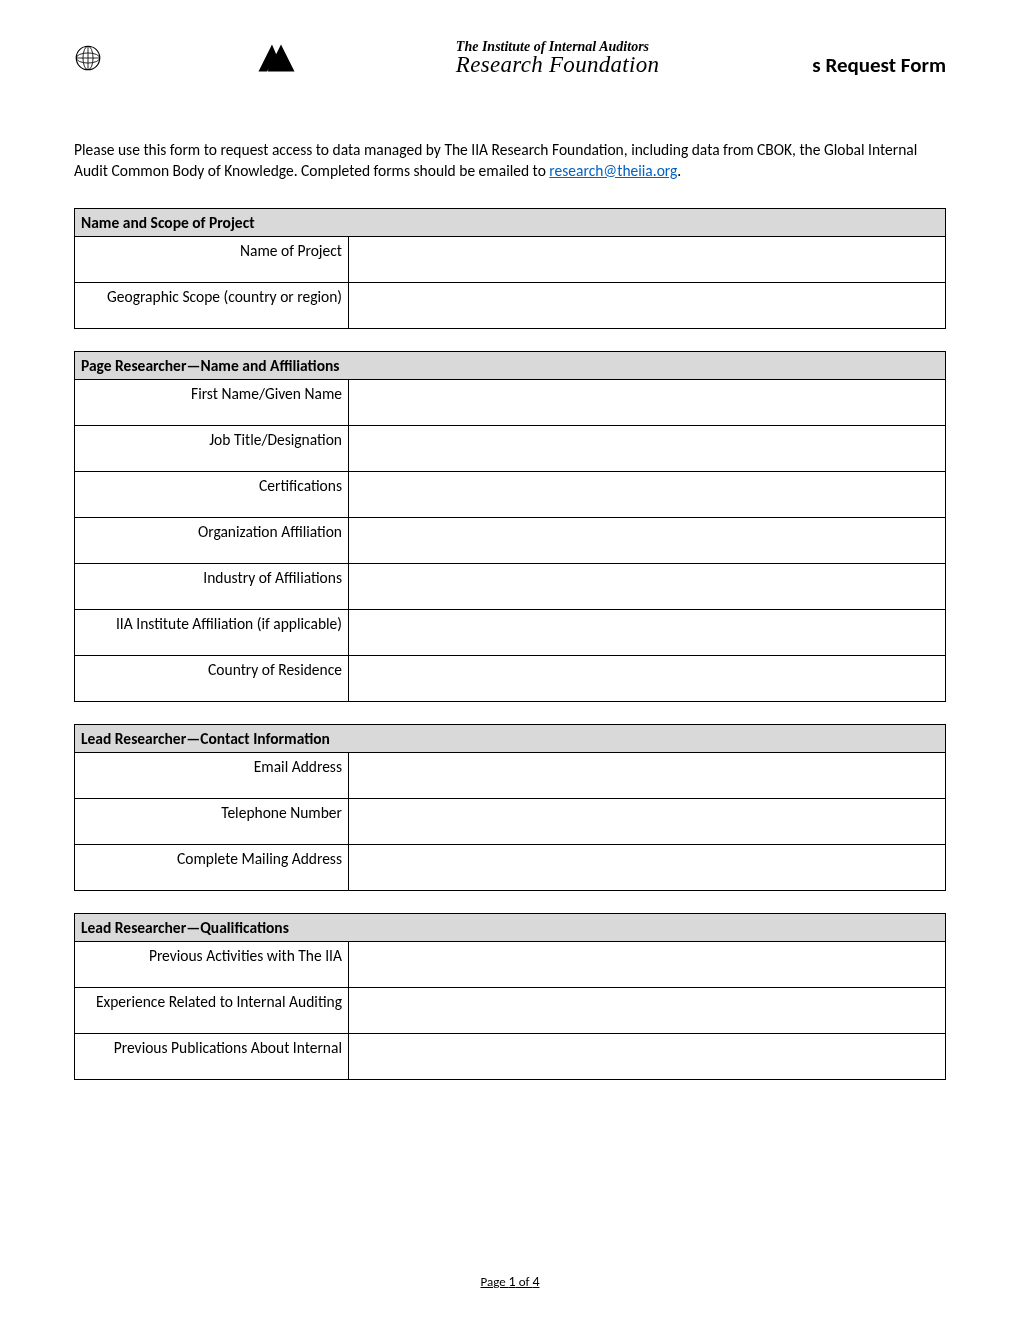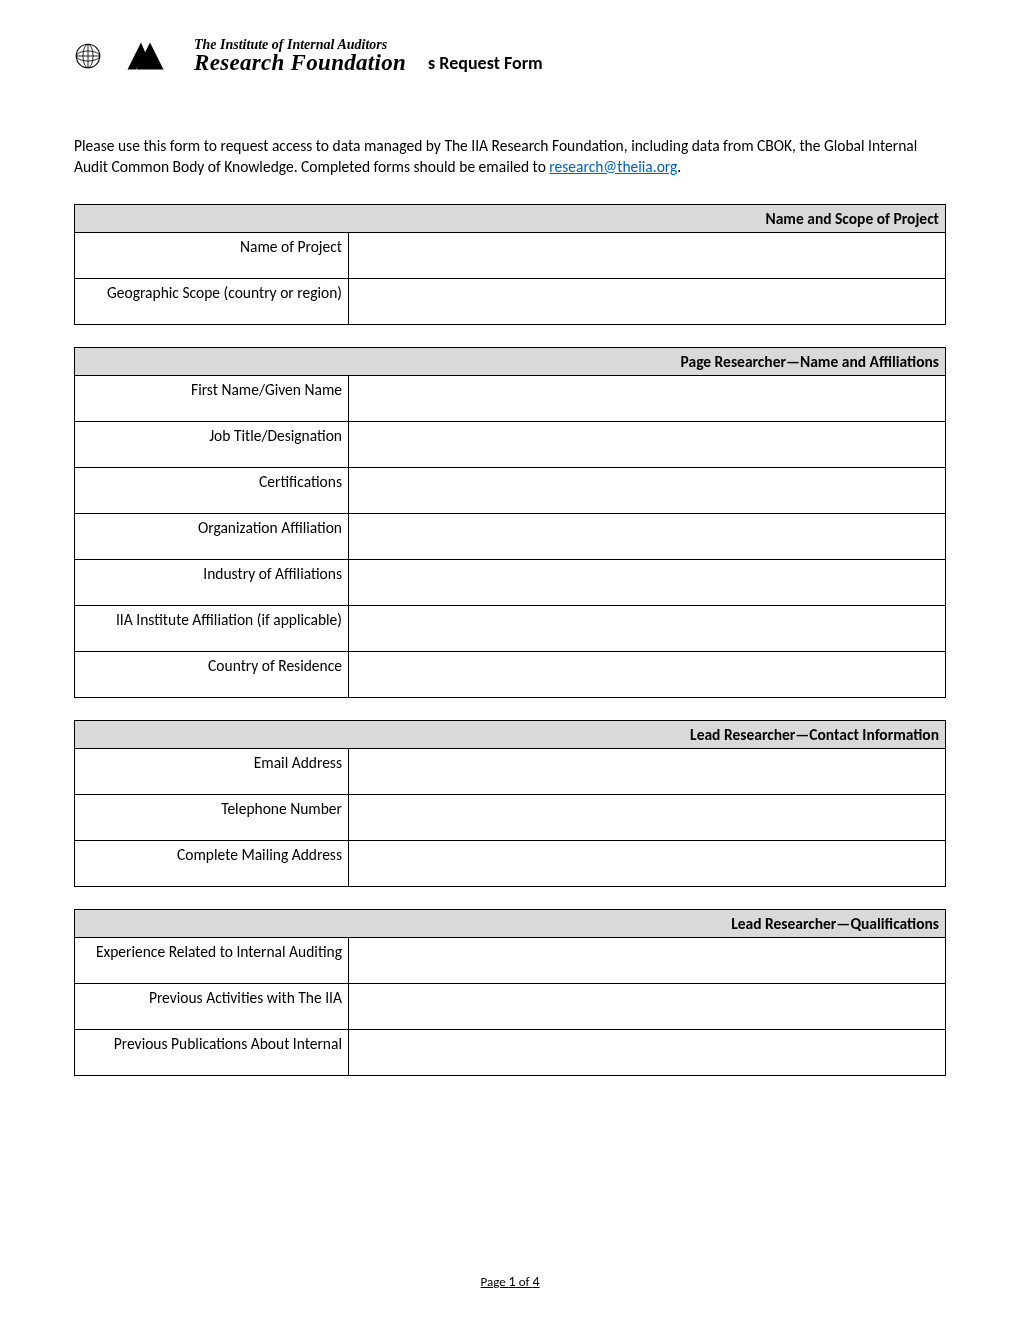--- a/index.html
+++ b/index.html
@@ -13,20 +13,21 @@
       width: 1020px;
       height: 1320px;
       padding: 38px 74px 30px 74px;
       position: relative;
     }
     .header {
       display: flex;
       align-items: center;
       gap: 25px;
       margin-bottom: 62px;
+      justify-content: space-between;
     }
     .logo-globe {
       width: 28px;
       height: 28px;
     }
     .logo-triangle {
       width: 46px;
       height: 36px;
     }
     .logo-text {
@@ -36,28 +37,28 @@
       margin-left: -4px;
     }
     .logo-line1 {
       font-size: 14px;
       font-weight: bold;
       font-style: italic;
       font-family: "Times New Roman", serif;
     }
     .logo-line2 {
       font-size: 23px;
-      font-weight: bold;
+      font-weight: normal;
       font-style: italic;
       font-family: "Times New Roman", serif;
       letter-spacing: 0.3px;
       margin-top: -1px;
     }
     .header-title {
-      font-size: 18px;
+      font-size: 21px;
       font-weight: bold;
       margin-left: -3px;
       margin-top: 14px;
     }
     .intro {
       font-size: 15.5px;
       line-height: 1.35;
       margin-bottom: 26px;
     }
     .email-link {
@@ -66,21 +67,21 @@
     }
     table {
       width: 100%;
       border-collapse: collapse;
       margin-bottom: 22px;
     }
     th {
       background: #d9d9d9;
       font-weight: bold;
       font-size: 15.5px;
-      text-align: right;
+      text-align: left;
       border: 1px solid #000;
       padding: 4px 6px;
     }
     td {
       border: 1px solid #000;
       padding: 4px 6px 18px 6px;
       font-size: 15.5px;
       vertical-align: top;
       height: 46px;
       text-align: right;
@@ -200,25 +201,25 @@
   </tr>
 </tbody>
   </table>
 
 <table>
   <tbody>
       <tr>
         <th colspan="2">Lead Researcher—Qualifications</th>
       </tr>
   <tr>
+    <td class="label">Previous Activities with The IIA</td>
+    <td class="value"></td>
+  </tr>
+  <tr>
     <td class="label">Experience Related to Internal Auditing</td>
-    <td class="value"></td>
-  </tr>
-  <tr>
-    <td class="label">Previous Activities with The IIA</td>
     <td class="value"></td>
   </tr>
   <tr>
     <td class="label">Previous Publications About Internal</td>
     <td class="value"></td>
   </tr>
 </tbody>
   </table>
 
 <div class="footer">

